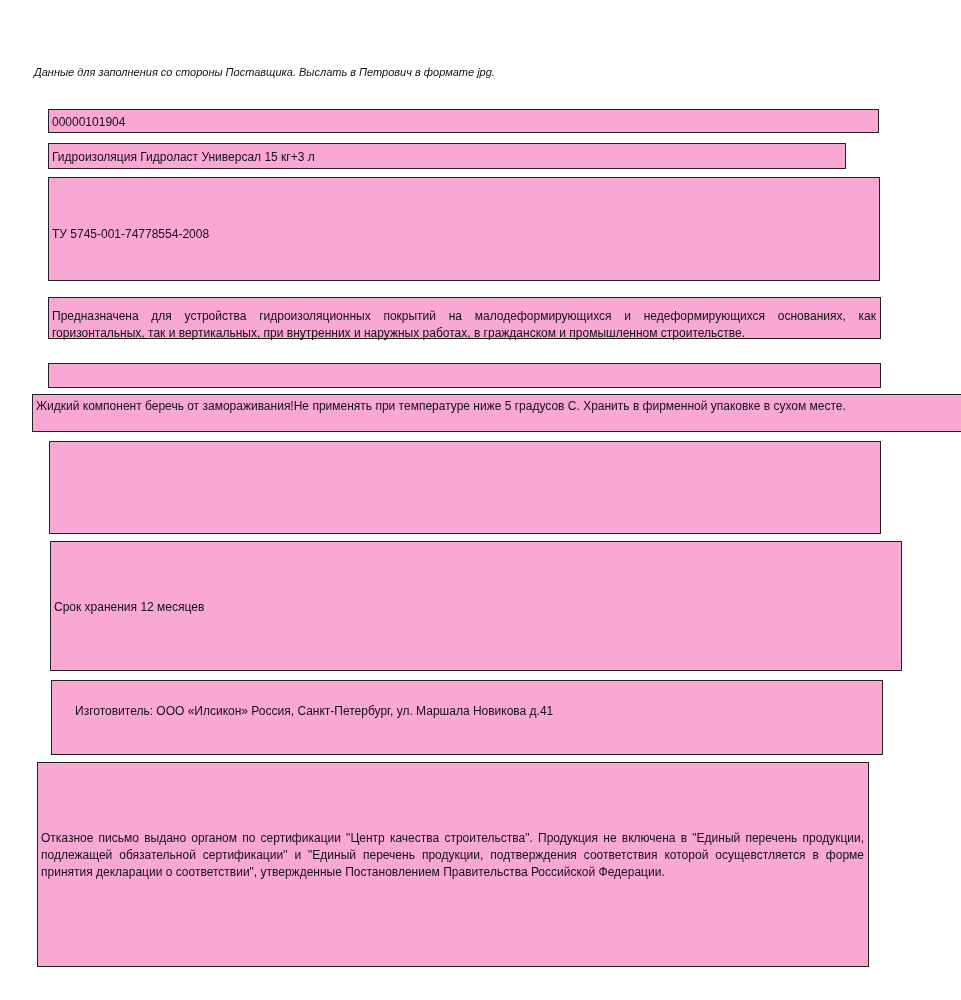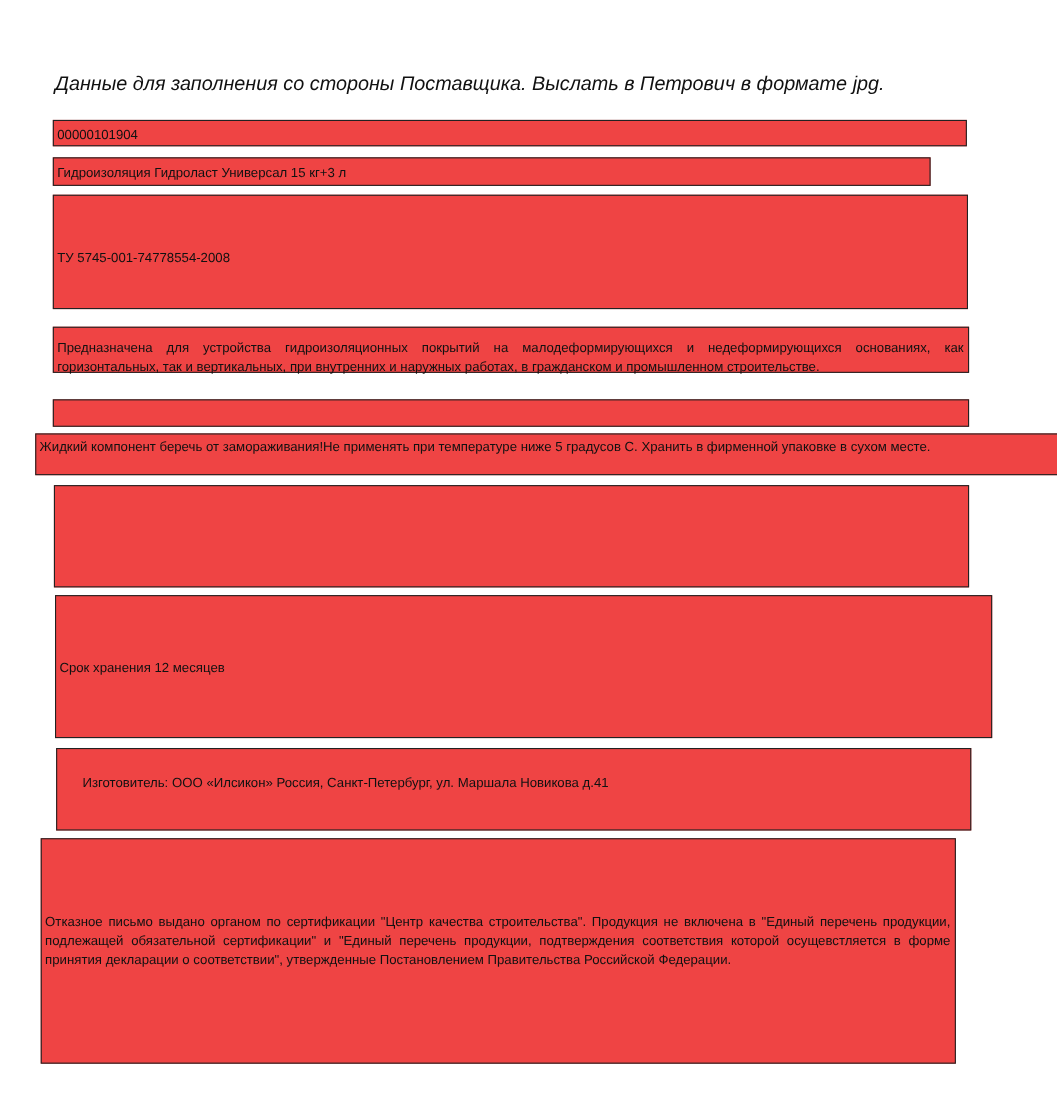--- a/index.html
+++ b/index.html
@@ -1,19 +1,19 @@
 <!DOCTYPE html>
 <html><head>
 <meta charset="utf-8">
 <style>
   html, body { margin:0; padding:0; background:#fff; }
   body { width:961px; height:1000px; position:relative; overflow:hidden;
          font-family:"Liberation Sans", sans-serif; color:#111; font-size:12px; }
-  .header { position:absolute; left:50px; top:66px; font-style:italic; font-size:18px; }
-  .box { position:absolute; border:1.5px solid #222; box-sizing:border-box; background:#ef4444; }
+  .header { position:absolute; left:34px; top:66px; font-style:italic; font-size:11px; }
+  .box { position:absolute; border:1.5px solid #222; box-sizing:border-box; background:#f9a8d4; }
   .box .txt { position:absolute; left:3px; right:4px; font-size:12px; line-height:17px; }
   .justify { text-align:justify; text-align-last:left; }
   .tick { position:absolute; left:183px; top:112px; font-size:10px; }
 </style>
 </head>
 <body>
 
 <div class="header">Данные для заполнения со стороны Поставщика. Выслать в Петрович в формате jpg.</div>
 
 <div class="tick">ʻ</div>

